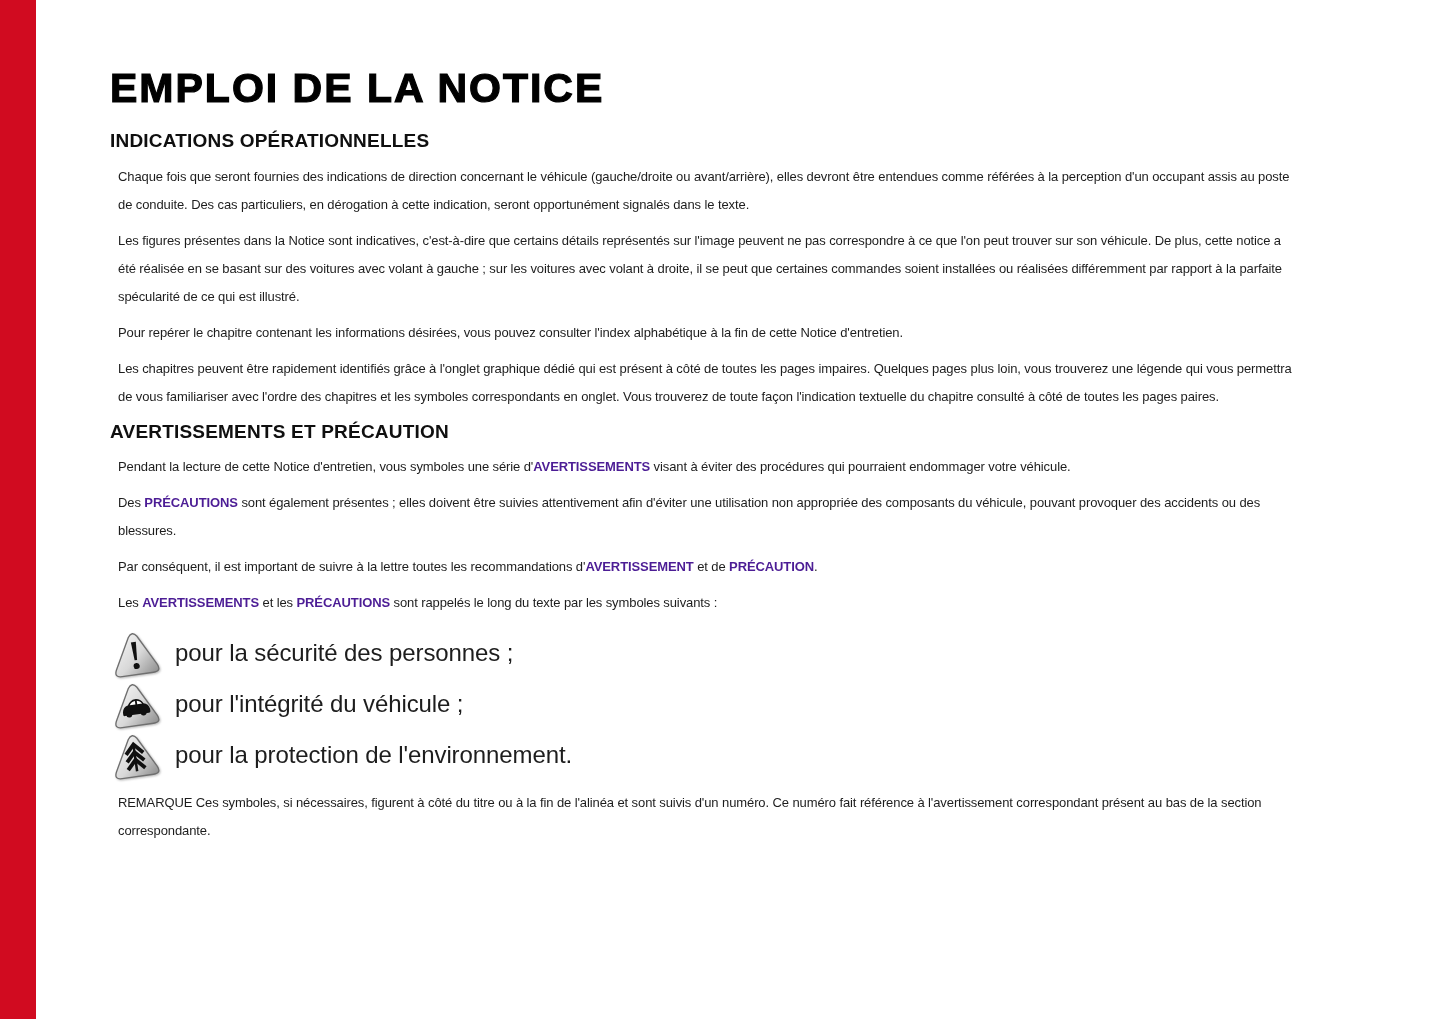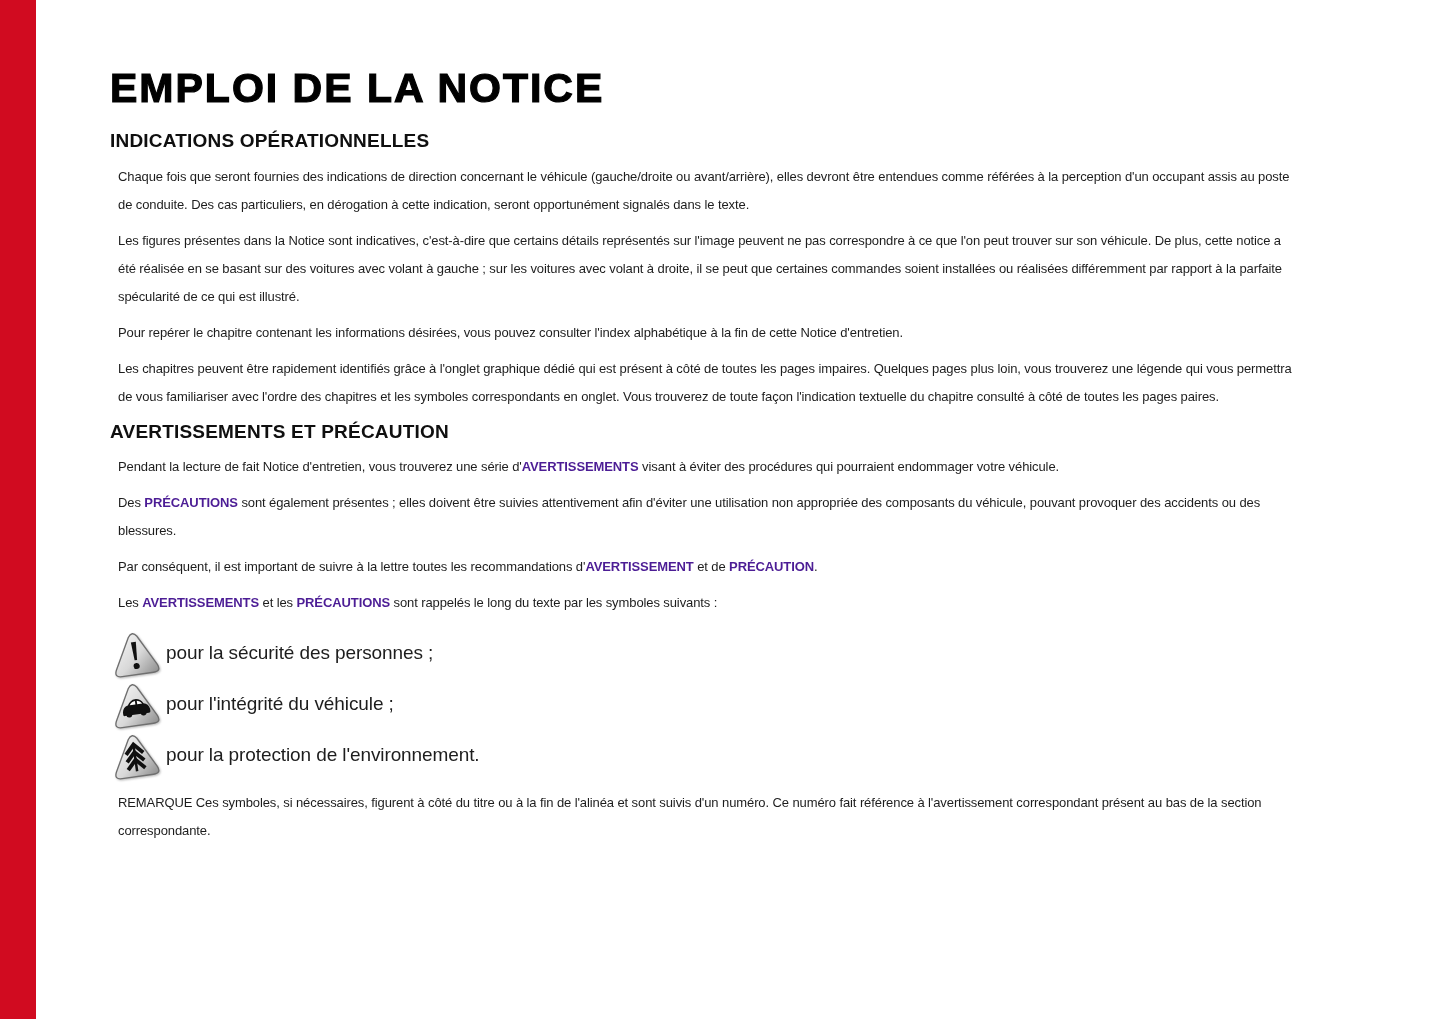--- a/index.html
+++ b/index.html
@@ -17,40 +17,40 @@
   .section-heading{
     margin:0;font-size:19px;line-height:26.6px;font-weight:700;color:#0f0f0f;
     letter-spacing:.2px;
   }
   .para{margin:8px;font-size:13px;line-height:28px;letter-spacing:-0.1px;}
   .para b{font-weight:700;color:#4c1d95;}
   .symbols{margin-top:11px;margin-bottom:3px;}
   .symbol-row{display:flex;align-items:center;height:51px;}
   .symbol-icon{width:50px;height:50px;flex:0 0 auto;display:block;
     filter:drop-shadow(1px 1.6px 1px rgba(0,0,0,.28));}
-  .symbol-label{font-size:19px;line-height:26.6px;margin-left:6px;letter-spacing:-0.1px;}
+  .symbol-label{font-size:24px;line-height:26.6px;margin-left:15px;letter-spacing:-0.1px;}
 </style>
 </head>
 <body>
 
 <div class="red-bar" style="background: rgb(209, 11, 32);"></div>
 
 <div class="content">
 
   <h1 class="doc-title">EMPLOI DE LA NOTICE</h1>
 
   <h2 class="section-heading">INDICATIONS OPÉRATIONNELLES</h2>
   <p class="para">Chaque fois que seront fournies des indications de direction concernant le véhicule (gauche/droite ou avant/arrière), elles devront être entendues comme référées à la perception d'un occupant assis au poste de conduite. Des cas particuliers, en dérogation à cette indication, seront opportunément signalés dans le texte.</p>
   <p class="para">Les figures présentes dans la Notice sont indicatives, c'est-à-dire que certains détails représentés sur l'image peuvent ne pas correspondre à ce que l'on peut trouver sur son véhicule. De plus, cette notice a été réalisée en se basant sur des voitures avec volant à gauche ; sur les voitures avec volant à droite, il se peut que certaines commandes soient installées ou réalisées différemment par rapport à la parfaite spécularité de ce qui est illustré.</p>
   <p class="para">Pour repérer le chapitre contenant les informations désirées, vous pouvez consulter l'index alphabétique à la fin de cette Notice d'entretien.</p>
   <p class="para">Les chapitres peuvent être rapidement identifiés grâce à l'onglet graphique dédié qui est présent à côté de toutes les pages impaires. Quelques pages plus loin, vous trouverez une légende qui vous permettra de vous familiariser avec l'ordre des chapitres et les symboles correspondants en onglet. Vous trouverez de toute façon l'indication textuelle du chapitre consulté à côté de toutes les pages paires.</p>
 
   <h2 class="section-heading">AVERTISSEMENTS ET PRÉCAUTION</h2>
 
-  <p class="para"><span>Pendant la lecture de fait Notice d'entretien, vous trouverez une série d'</span><b>AVERTISSEMENTS</b><span> visant à éviter des procédures qui pourraient endommager votre véhicule.</span></p>
+  <p class="para"><span>Pendant la lecture de cette Notice d'entretien, vous symboles une série d'</span><b>AVERTISSEMENTS</b><span> visant à éviter des procédures qui pourraient endommager votre véhicule.</span></p>
 
   <p class="para"><span>Des </span><b>PRÉCAUTIONS</b><span> sont également présentes ; elles doivent être suivies attentivement afin d'éviter une utilisation non appropriée des composants du véhicule, pouvant provoquer des accidents ou des blessures.</span></p>
 
   <p class="para"><span>Par conséquent, il est important de suivre à la lettre toutes les recommandations d'</span><b>AVERTISSEMENT</b><span> et de </span><b>PRÉCAUTION</b><span>.</span></p>
 
   <p class="para"><span>Les </span><b>AVERTISSEMENTS</b><span> et les </span><b>PRÉCAUTIONS</b><span> sont rappelés le long du texte par les symboles suivants :</span></p>
 
   <div class="symbols">
 
     <div class="symbol-row">

